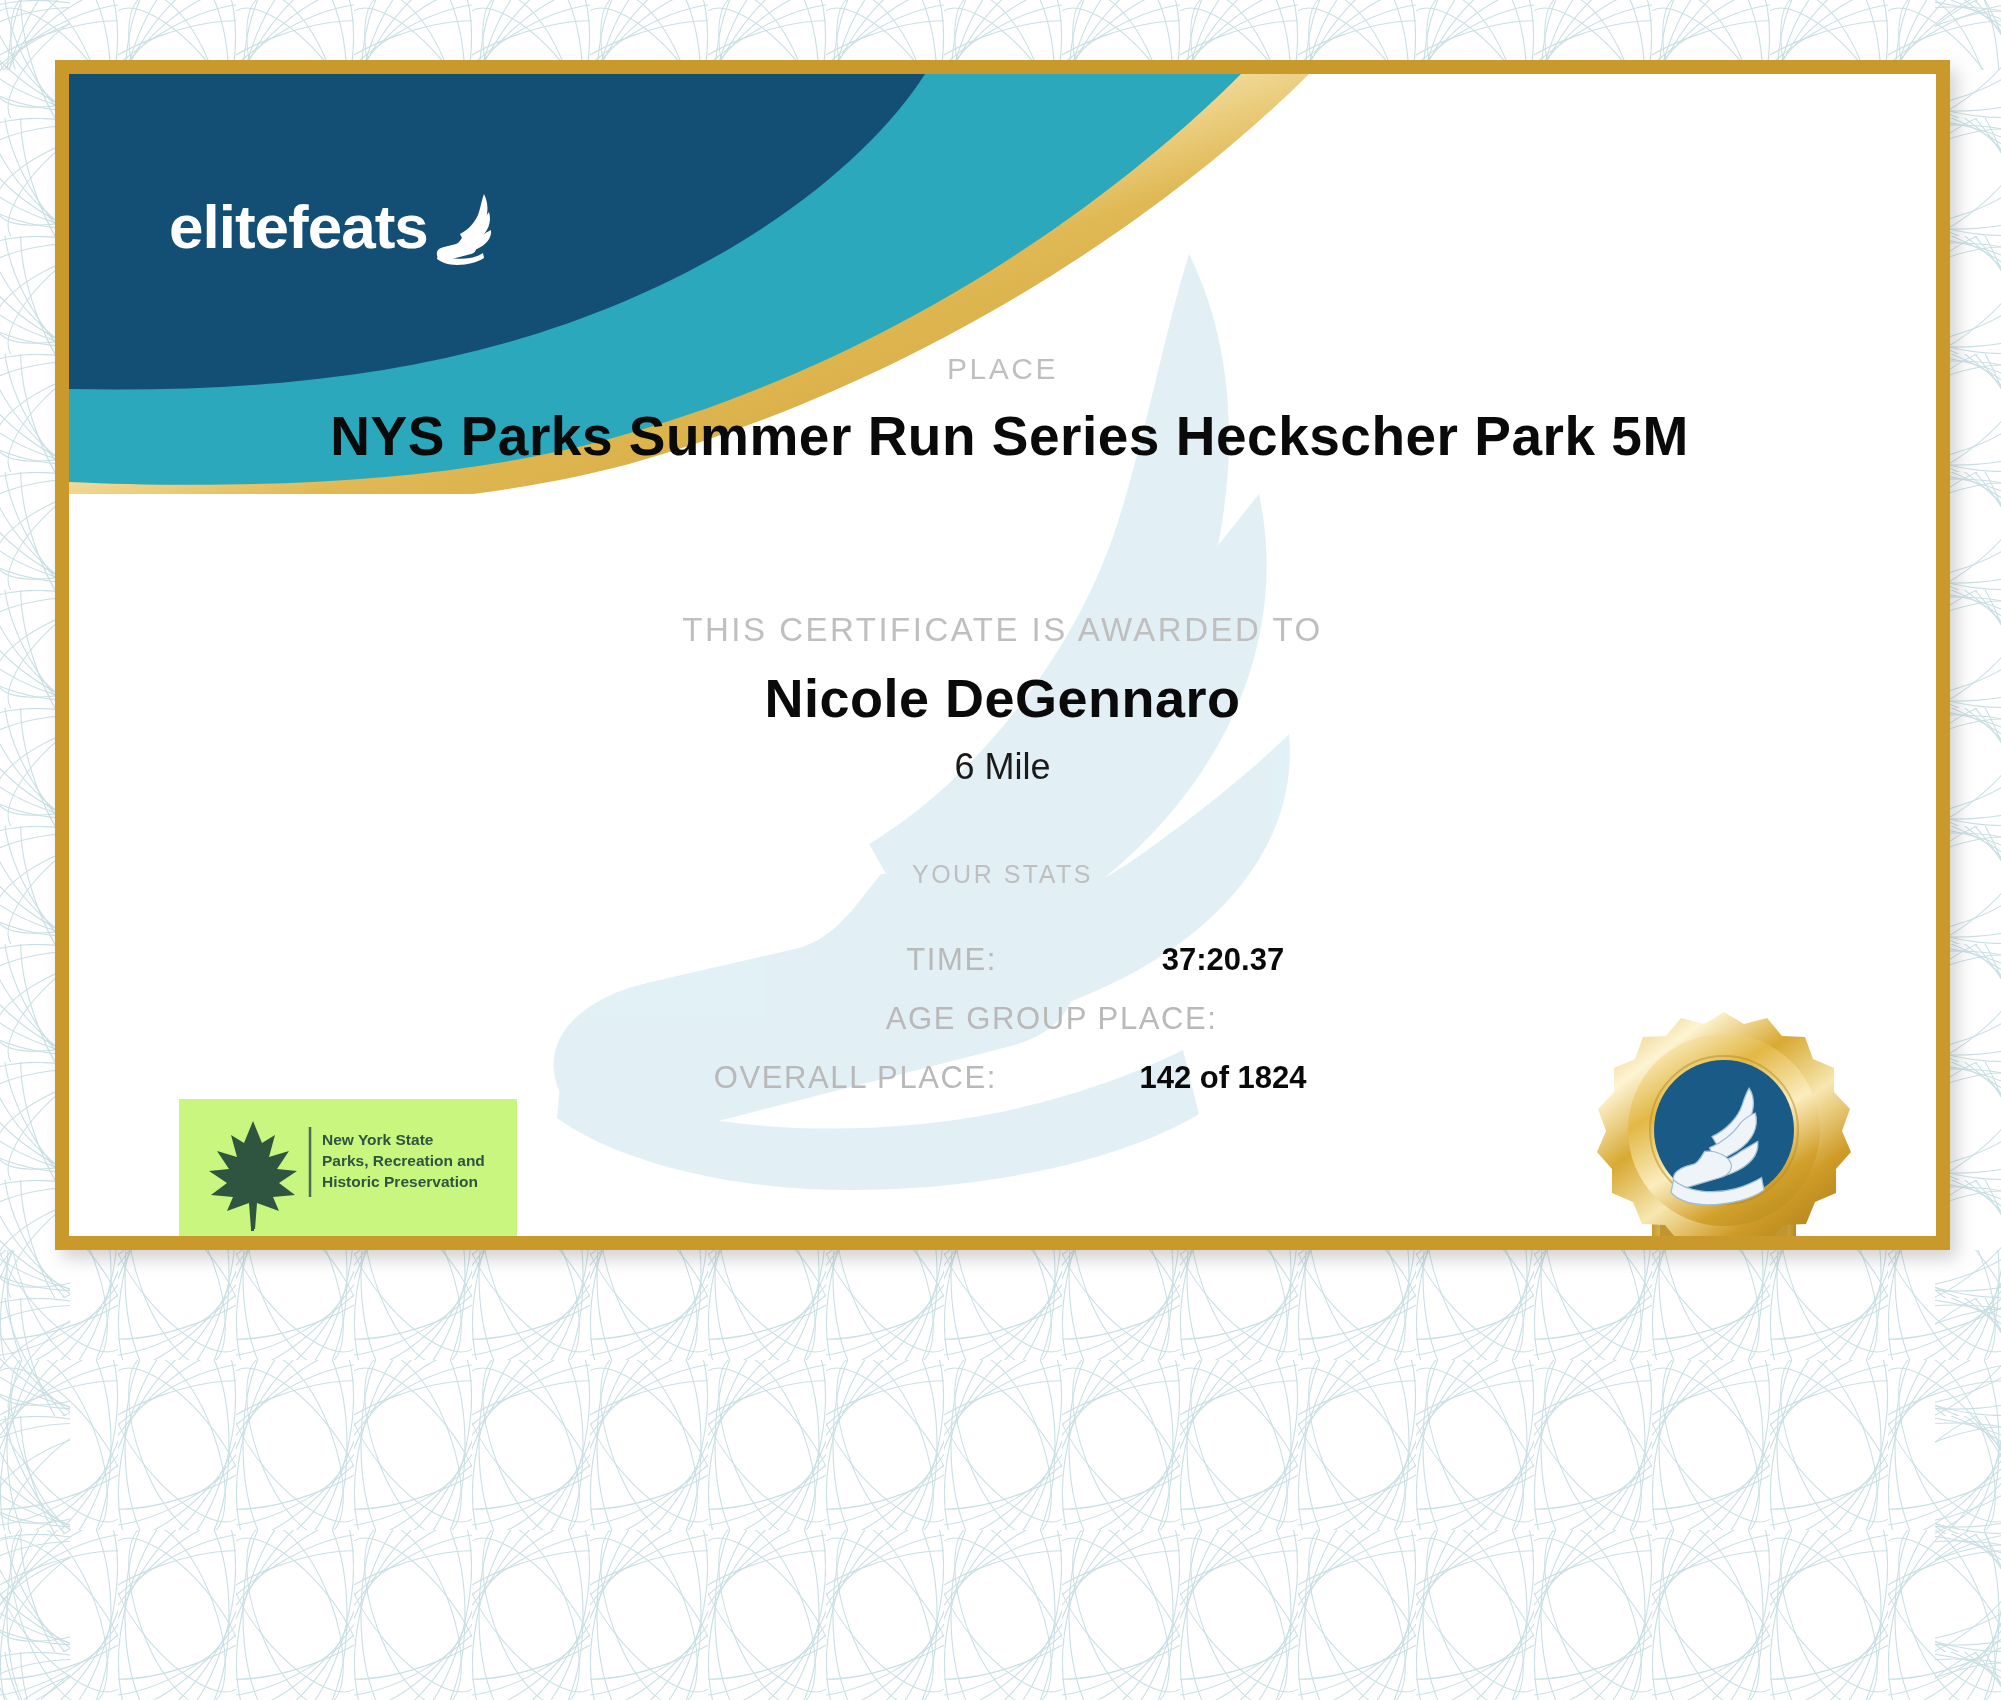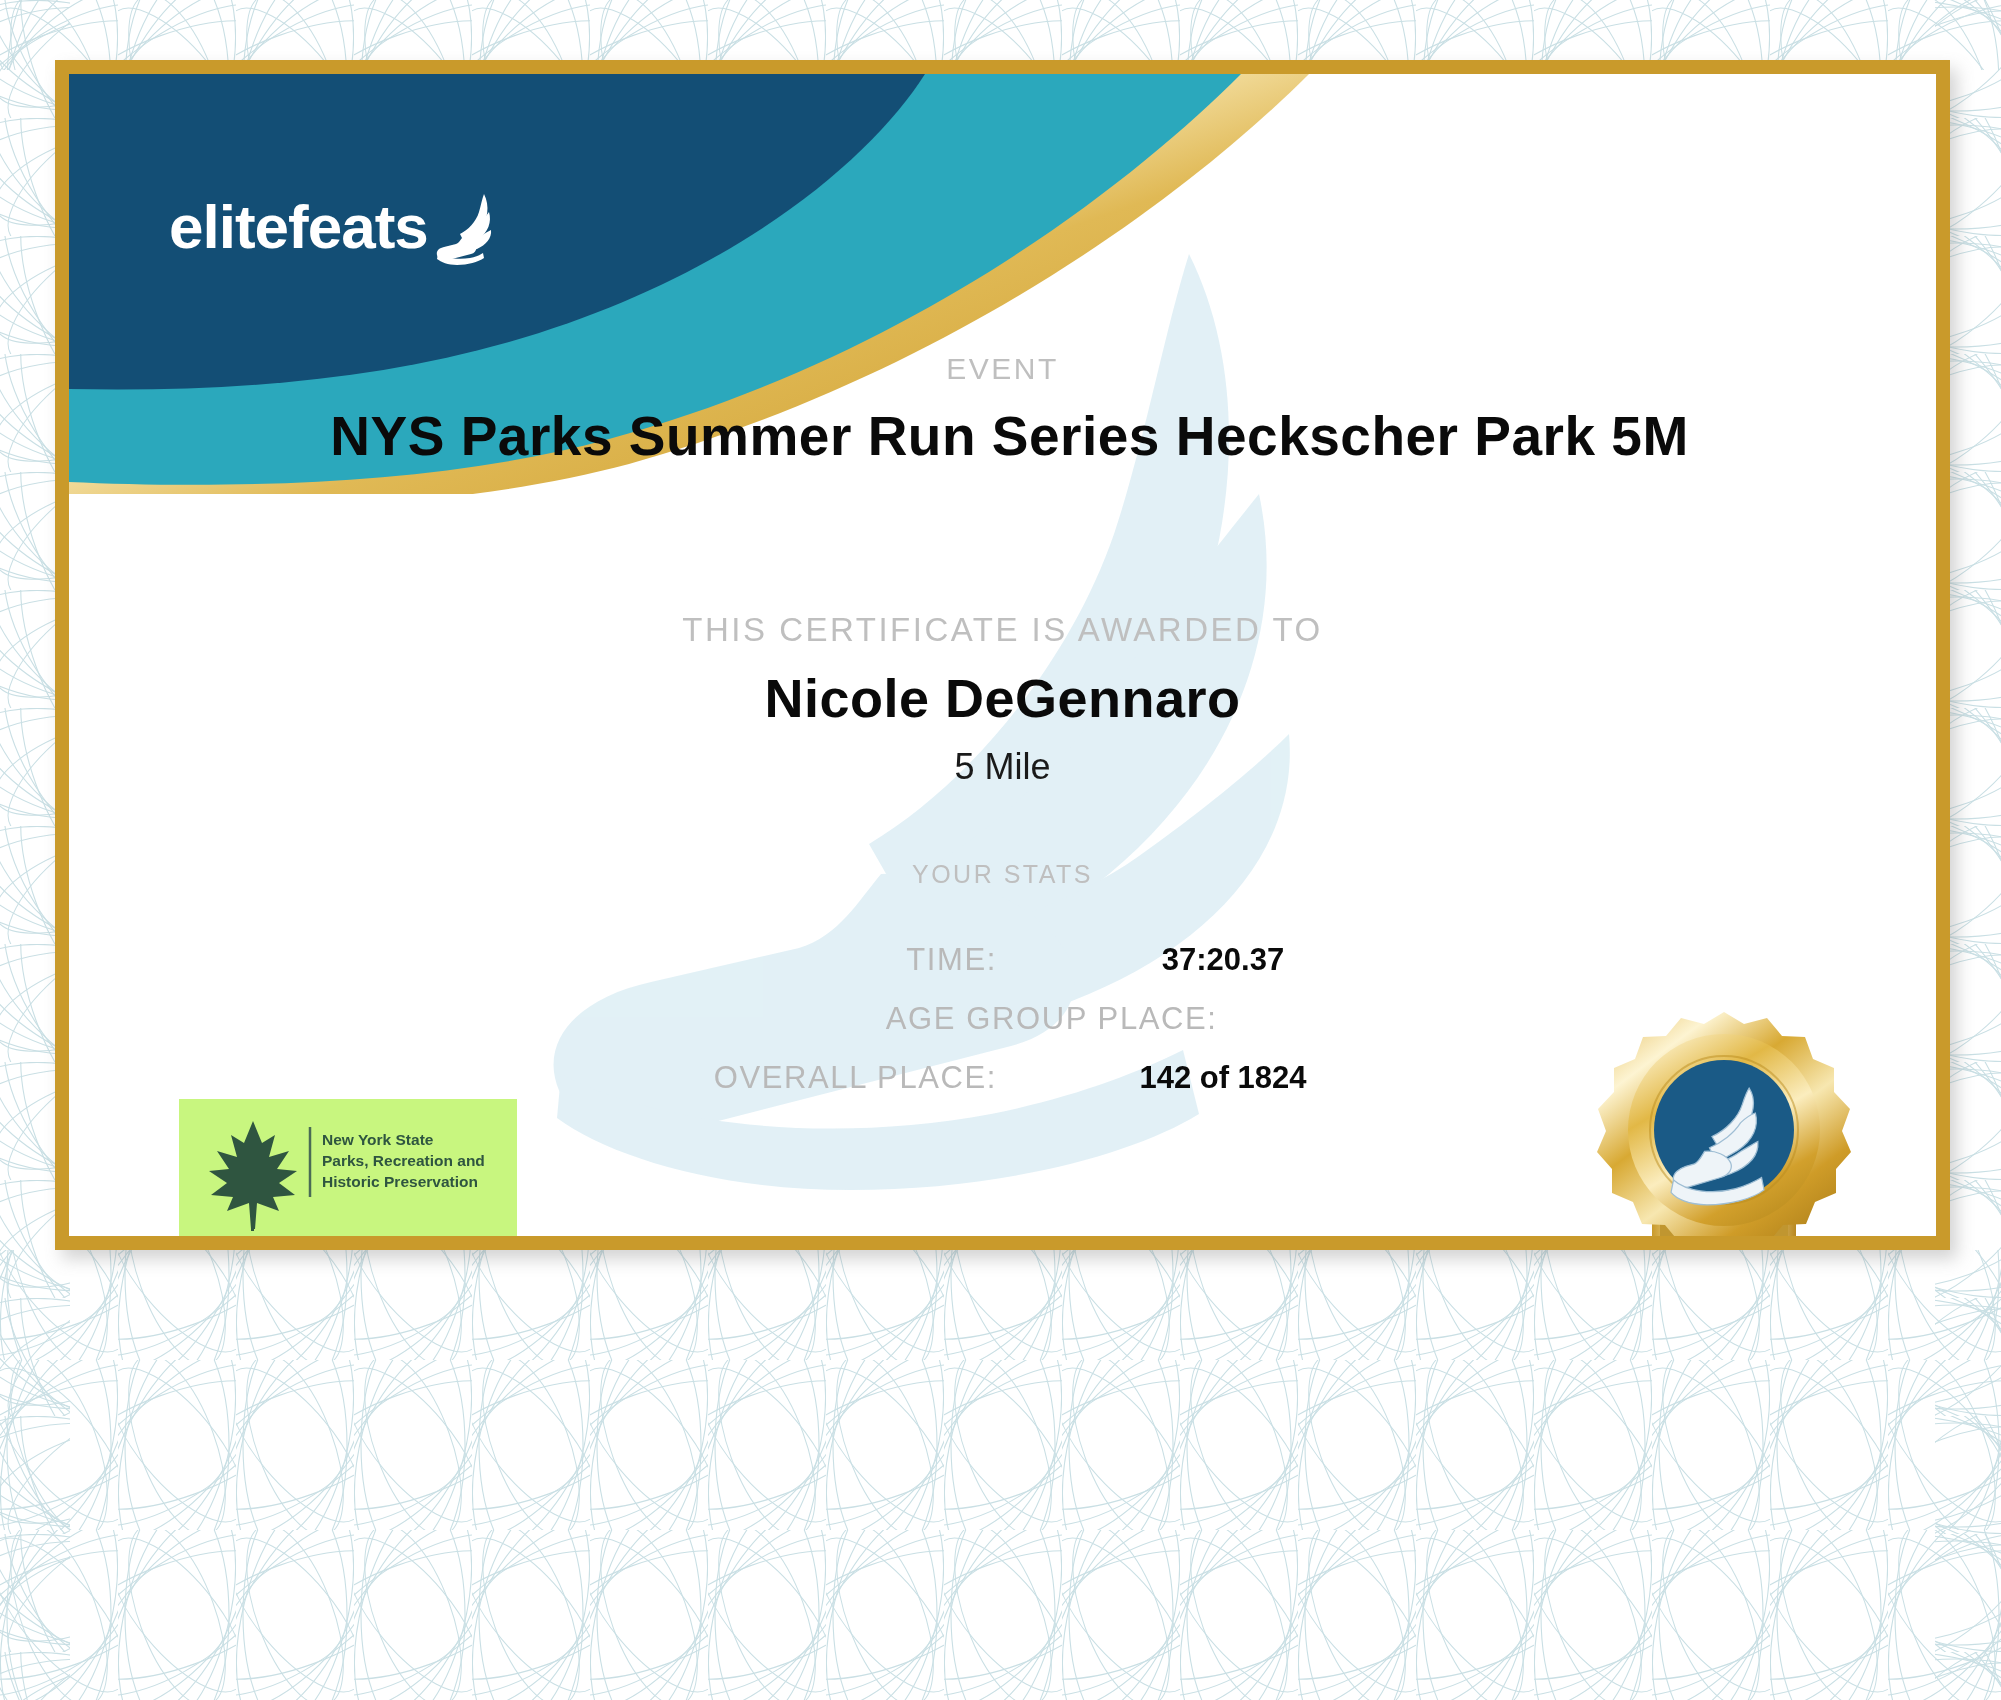--- a/index.html
+++ b/index.html
@@ -257,29 +257,29 @@
         <path d="M382,680 C460,676 540,708 568,760 C588,800 566,838 512,852
                  L200,932 C120,952 66,930 56,884 C46,838 88,802 152,788
                  L300,754 C340,742 360,706 382,680 Z"></path>
         <path d="M62,880 C160,932 330,950 492,920 C572,904 636,880 684,856
                  L700,920 C632,962 498,996 352,996 C216,996 110,962 58,924 Z"></path>
       </g>
     </svg>
 
     <div id="content">
 
-      <div id="event-label" class="caps-label">EVENT</div>
+      <div id="event-label" class="caps-label">PLACE</div>
 
       <div id="event-title">NYS Parks Summer Run Series Heckscher Park 5M</div>
 
       <div id="awarded-label" class="caps-label">THIS CERTIFICATE IS AWARDED TO</div>
 
       <div id="recipient-name">Nicole DeGennaro</div>
 
-      <div id="distance">5 Mile</div>
+      <div id="distance">6 Mile</div>
 
       <div id="stats-label" class="caps-label">YOUR STATS</div>
 
       <div id="stats-table">
         <div class="stat-row">
           <div class="stat-label">TIME:</div>
           <div class="stat-value">37:20.37</div>
         </div>
         <div class="stat-row">
           <div class="stat-label">AGE GROUP PLACE:</div>

